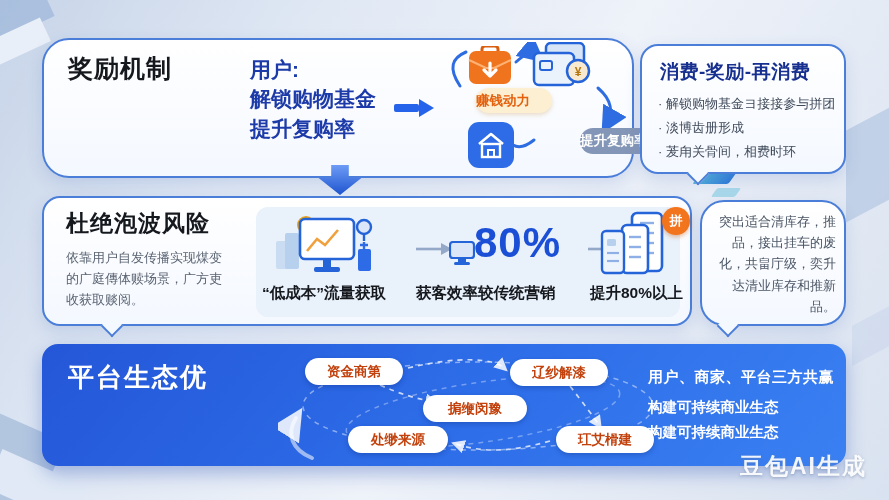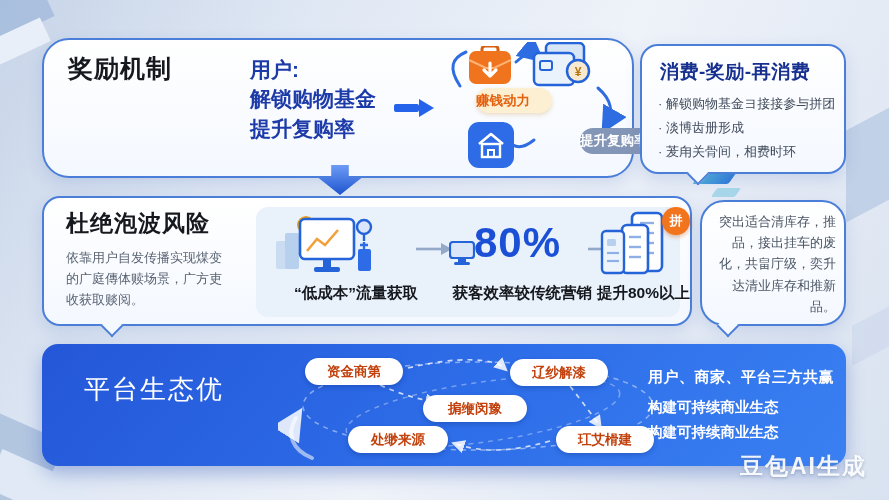--- a/index.html
+++ b/index.html
@@ -62,38 +62,38 @@
     background:linear-gradient(180deg,#6d9bf5,#1f55cf);
     clip-path:polygon(30% 0,70% 0,70% 42%,100% 42%,50% 100%,0 42%,30% 42%);
   }
 
   
   #card2 { left:42px; top:196px; width:650px; height:130px; border-radius:18px; }
   #card2 .title { left:22px; top:10px; font-size:23px; }
   #card2 .body  { left:22px; top:50px; width:200px; }
   #card2 .tail  { left:60px; }
   .panel { position:absolute; left:212px; top:9px; width:424px; height:110px; background:#e9f1fb; border-radius:12px; }
-  .step-label { position:absolute; top:76px; font-size:15.5px; font-weight:800; color:#15181d; text-align:right; }
+  .step-label { position:absolute; top:76px; font-size:15.5px; font-weight:800; color:#15181d; text-align:left; }
   .big-pct { position:absolute; left:218px; top:12px; font-size:42px; font-weight:800; color:#1a4fd6; letter-spacing:1px; }
   .badge {
     position:absolute; width:28px; height:28px; border-radius:50%;
     background:#f2741d; color:#fff; font-size:13px; font-weight:800;
     text-align:center; line-height:28px; box-shadow:0 2px 4px rgba(200,90,10,.4);
   }
   #bubble2 { left:700px; top:200px; width:146px; height:126px; border-radius:24px;text-align:right; }
   #bubble2 .tail { left:18px; }
   #bubble2 .txt { position:absolute; left:12px; top:9px; width:122px; font-size:13px; line-height:1.63; color:#4a5564; }
 
   
   #panel3 {
     position:absolute; left:42px; top:344px; width:804px; height:122px;
     background:linear-gradient(130deg,#2457d8 0%,#2e6ee9 55%,#3a80f2 100%);
     border-radius:16px; box-shadow:0 8px 18px rgba(40,80,180,.35);
   }
-  #panel3 .title { position:absolute; left:26px; top:28px; font-size:26px; font-weight:400; color:#fff; letter-spacing:2px;margin-left:16px; }
+  #panel3 .title { position:absolute; left:26px; top:16px; font-size:26px; font-weight:700; color:#fff; letter-spacing:2px; }
   #panel3 .body  { position:absolute; left:20px; top:60px; font-size:14.5px; font-weight:700; color:#fff; line-height:1.8; letter-spacing:.5px; }
   .node {
     position:absolute; height:27px; line-height:27px; border-radius:14px;
     background:#fff; color:#c2410c; font-size:13.5px; font-weight:800;
     text-align:center; box-shadow:0 2px 5px rgba(10,40,120,.3);
   }
   #panel3 .r-title { position:absolute; left:606px; top:24px; font-size:15px; font-weight:800; color:#fff; letter-spacing:.5px; }
   #panel3 .r-line1 { position:absolute; left:606px; top:54px; font-size:14.5px; font-weight:700; color:#fff; }
   #panel3 .r-line2 { position:absolute; left:606px; top:79px; font-size:14.5px; font-weight:700; color:#fff; }
 

